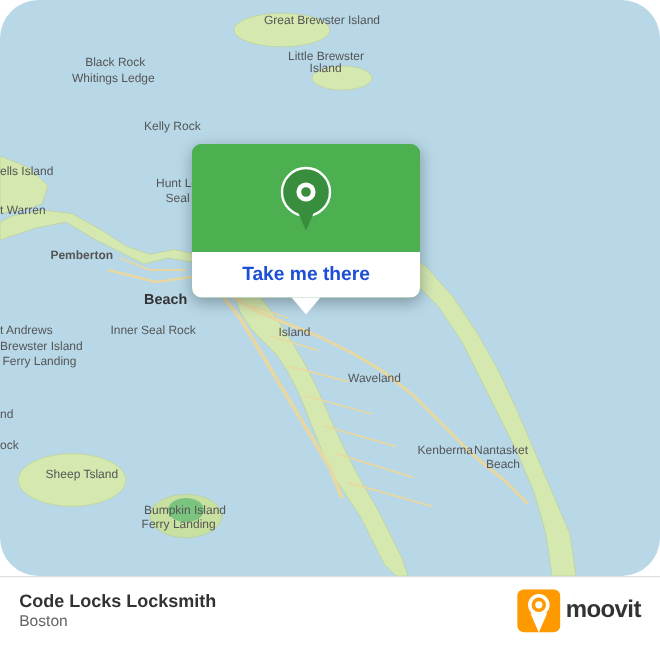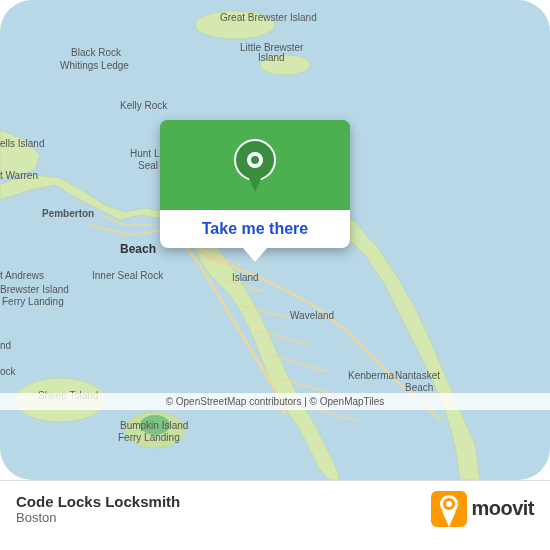--- a/index.html
+++ b/index.html
@@ -239,21 +239,20 @@
         <circle cx="24" cy="22" r="20" fill="#388e3c" stroke="white" stroke-width="2"></circle>
         <circle cx="24" cy="22" r="8" fill="white"></circle>
         <circle cx="24" cy="22" r="4" fill="#388e3c"></circle>
         <polygon points="16,36 32,36 24,54" fill="#388e3c"></polygon>
       </svg>
     </div>
     <div class="popup-button">Take me there</div>
     <div class="popup-tail"></div>
   </div>
 
-  <div id="attribution">© OpenStreetMap contributors | © OpenMapTiles</div>
 </div>
 
 <div id="bottom-bar">
   <div class="bottom-info">
     <span class="bottom-title">Code Locks Locksmith</span>
     <span class="bottom-sub">Boston</span>
   </div>
   <div class="moovit-logo">
 
     <svg class="moovit-icon" viewBox="0 0 36 36" xmlns="http://www.w3.org/2000/svg">

